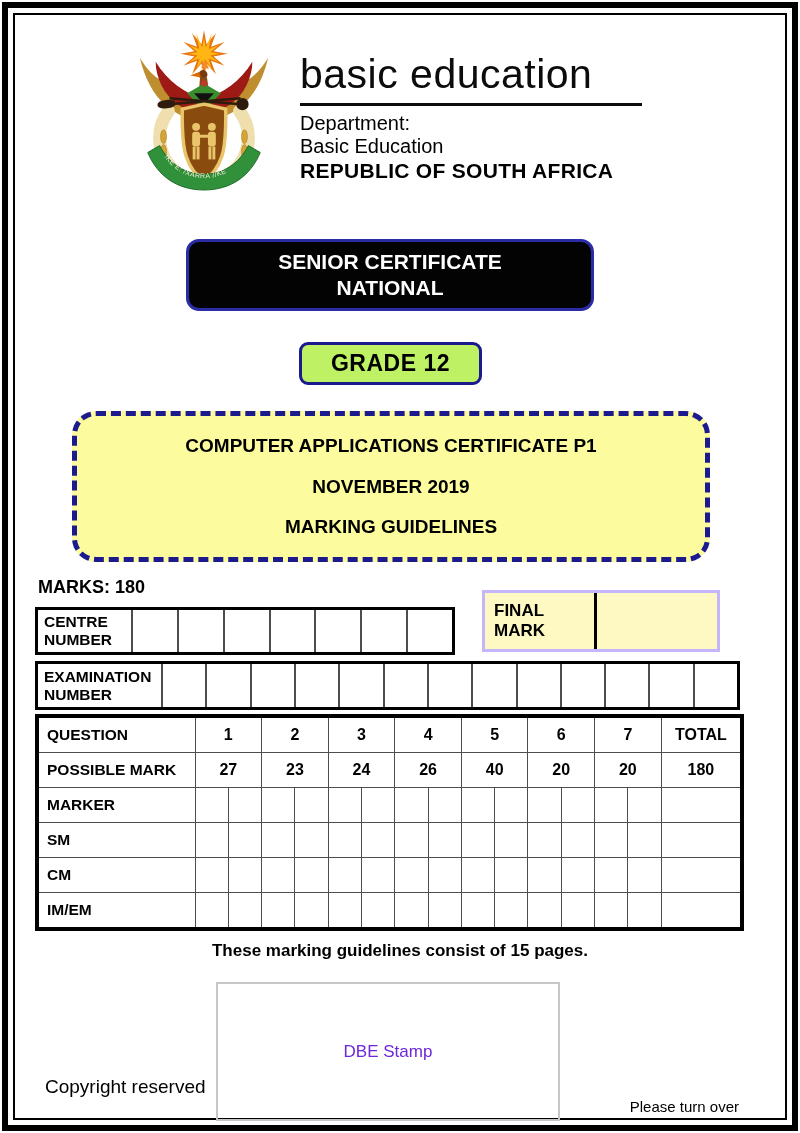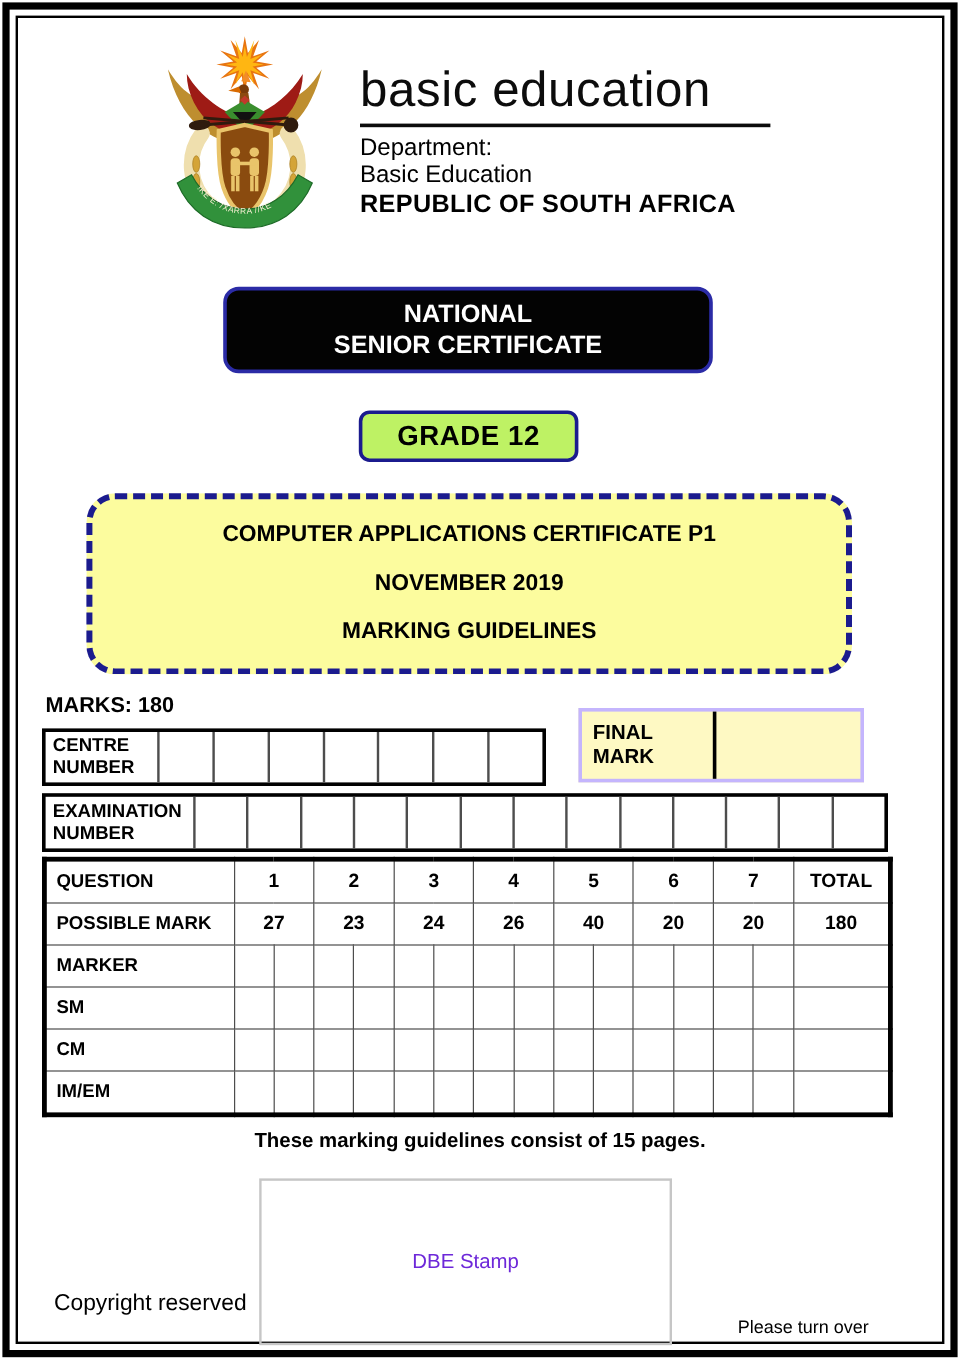--- a/index.html
+++ b/index.html
@@ -49,21 +49,21 @@
                font-weight:bold;font-size:16px;text-align:center;overflow:hidden;}
   .marks-table .lbl{text-align:left;padding-left:8px;font-size:15.5px;}
 
   .pages-note{position:absolute;left:0;top:941px;width:100%;text-align:center;font-weight:bold;font-size:17px;}
 
   .stamp-box{position:absolute;left:216px;top:982px;width:340px;height:135px;border:2px solid #c6c6c6;
              display:flex;align-items:center;justify-content:center;}
   .stamp-text{color:#6d28d9;font-size:17px;}
 
   .copyright{position:absolute;left:45px;top:1076px;font-size:19px;}
-  .turnover{position:absolute;right:76px;top:1098px;font-size:15px;}
+  .turnover{position:absolute;right:61px;top:1098px;font-size:15px;}
 </style>
 </head>
 <body>
 
 <div class="page">
   <div class="frame-outer"></div>
   <div class="frame-inner"></div>
 
   <svg class="logo" viewBox="0 0 150 180">
 
@@ -127,22 +127,22 @@
 
   <div class="brand-block">
     <div class="brand">basic education</div>
     <div class="brand-rule"></div>
     <div class="dept">Department:</div>
     <div class="dept">Basic Education</div>
     <div class="country">REPUBLIC OF SOUTH AFRICA</div>
   </div>
 
   <div class="nsc-box">
+    <div>SENIOR CERTIFICATE</div>
     <div>NATIONAL</div>
-    <div>SENIOR CERTIFICATE</div>
   </div>
 
   <div class="grade-box">GRADE 12</div>
 
   <div class="subject-box">
     <div>COMPUTER APPLICATIONS CERTIFICATE P1</div>
     <div>NOVEMBER 2019</div>
     <div>MARKING GUIDELINES</div>
   </div>
 

